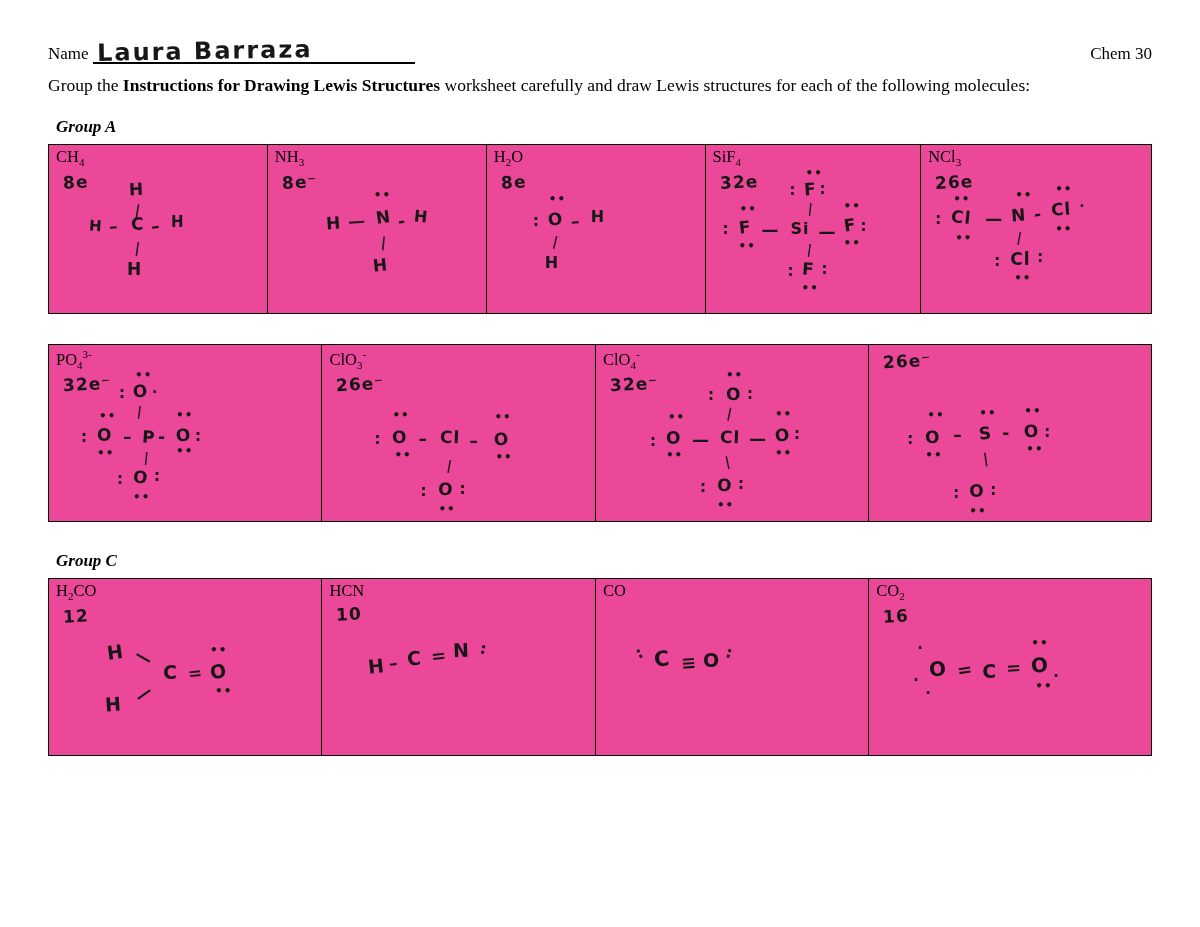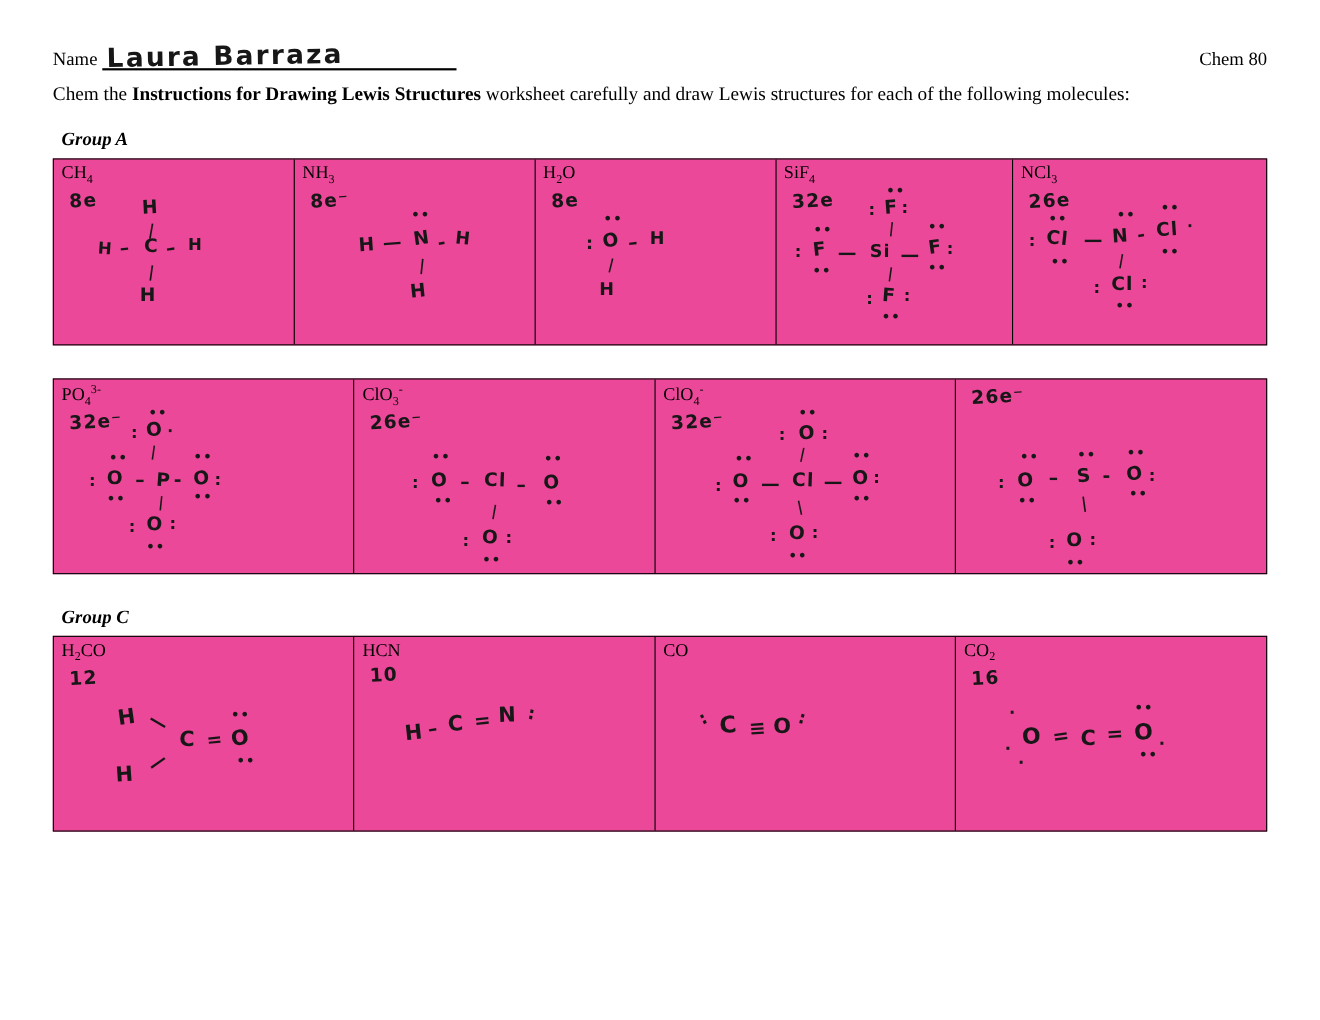--- a/index.html
+++ b/index.html
@@ -50,25 +50,25 @@
 </style>
 </head>
 <body>
 
 <div class="page">
 
   <div class="header-row">
     <div class="name-block">
       <span class="name-label">Name</span><span class="name-line"><span class="hand name-value">Laura Barraza</span></span>
     </div>
-    <div class="course">Chem 80</div>
+    <div class="course">Chem 30</div>
   </div>
 
 
-  <p class="instructions"><span>Chem the </span><b>Instructions for Drawing Lewis Structures</b><span> worksheet carefully and draw Lewis structures for each of the following molecules:</span></p>
+  <p class="instructions"><span>Group the </span><b>Instructions for Drawing Lewis Structures</b><span> worksheet carefully and draw Lewis structures for each of the following molecules:</span></p>
 
   <section class="group group-a">
     <div class="group-label">Group A</div>
     <div class="wtable cols-5 h-a">
         <div class="wcell">
           <div class="formula"><span>CH</span><sub>4</sub></div>
           <div class="ecount hand">8e</div>
           <span class="tok hand" style="left: 80px; top: 36px; transform: rotate(-3deg);">H</span>
           <span class="tok hand" style="left: 86px; top: 58px; font-size: 14px; transform: rotate(10deg);">|</span>
           <span class="tok hand" style="left: 40px; top: 74px; font-size: 15px; transform: rotate(4deg);">H</span>

